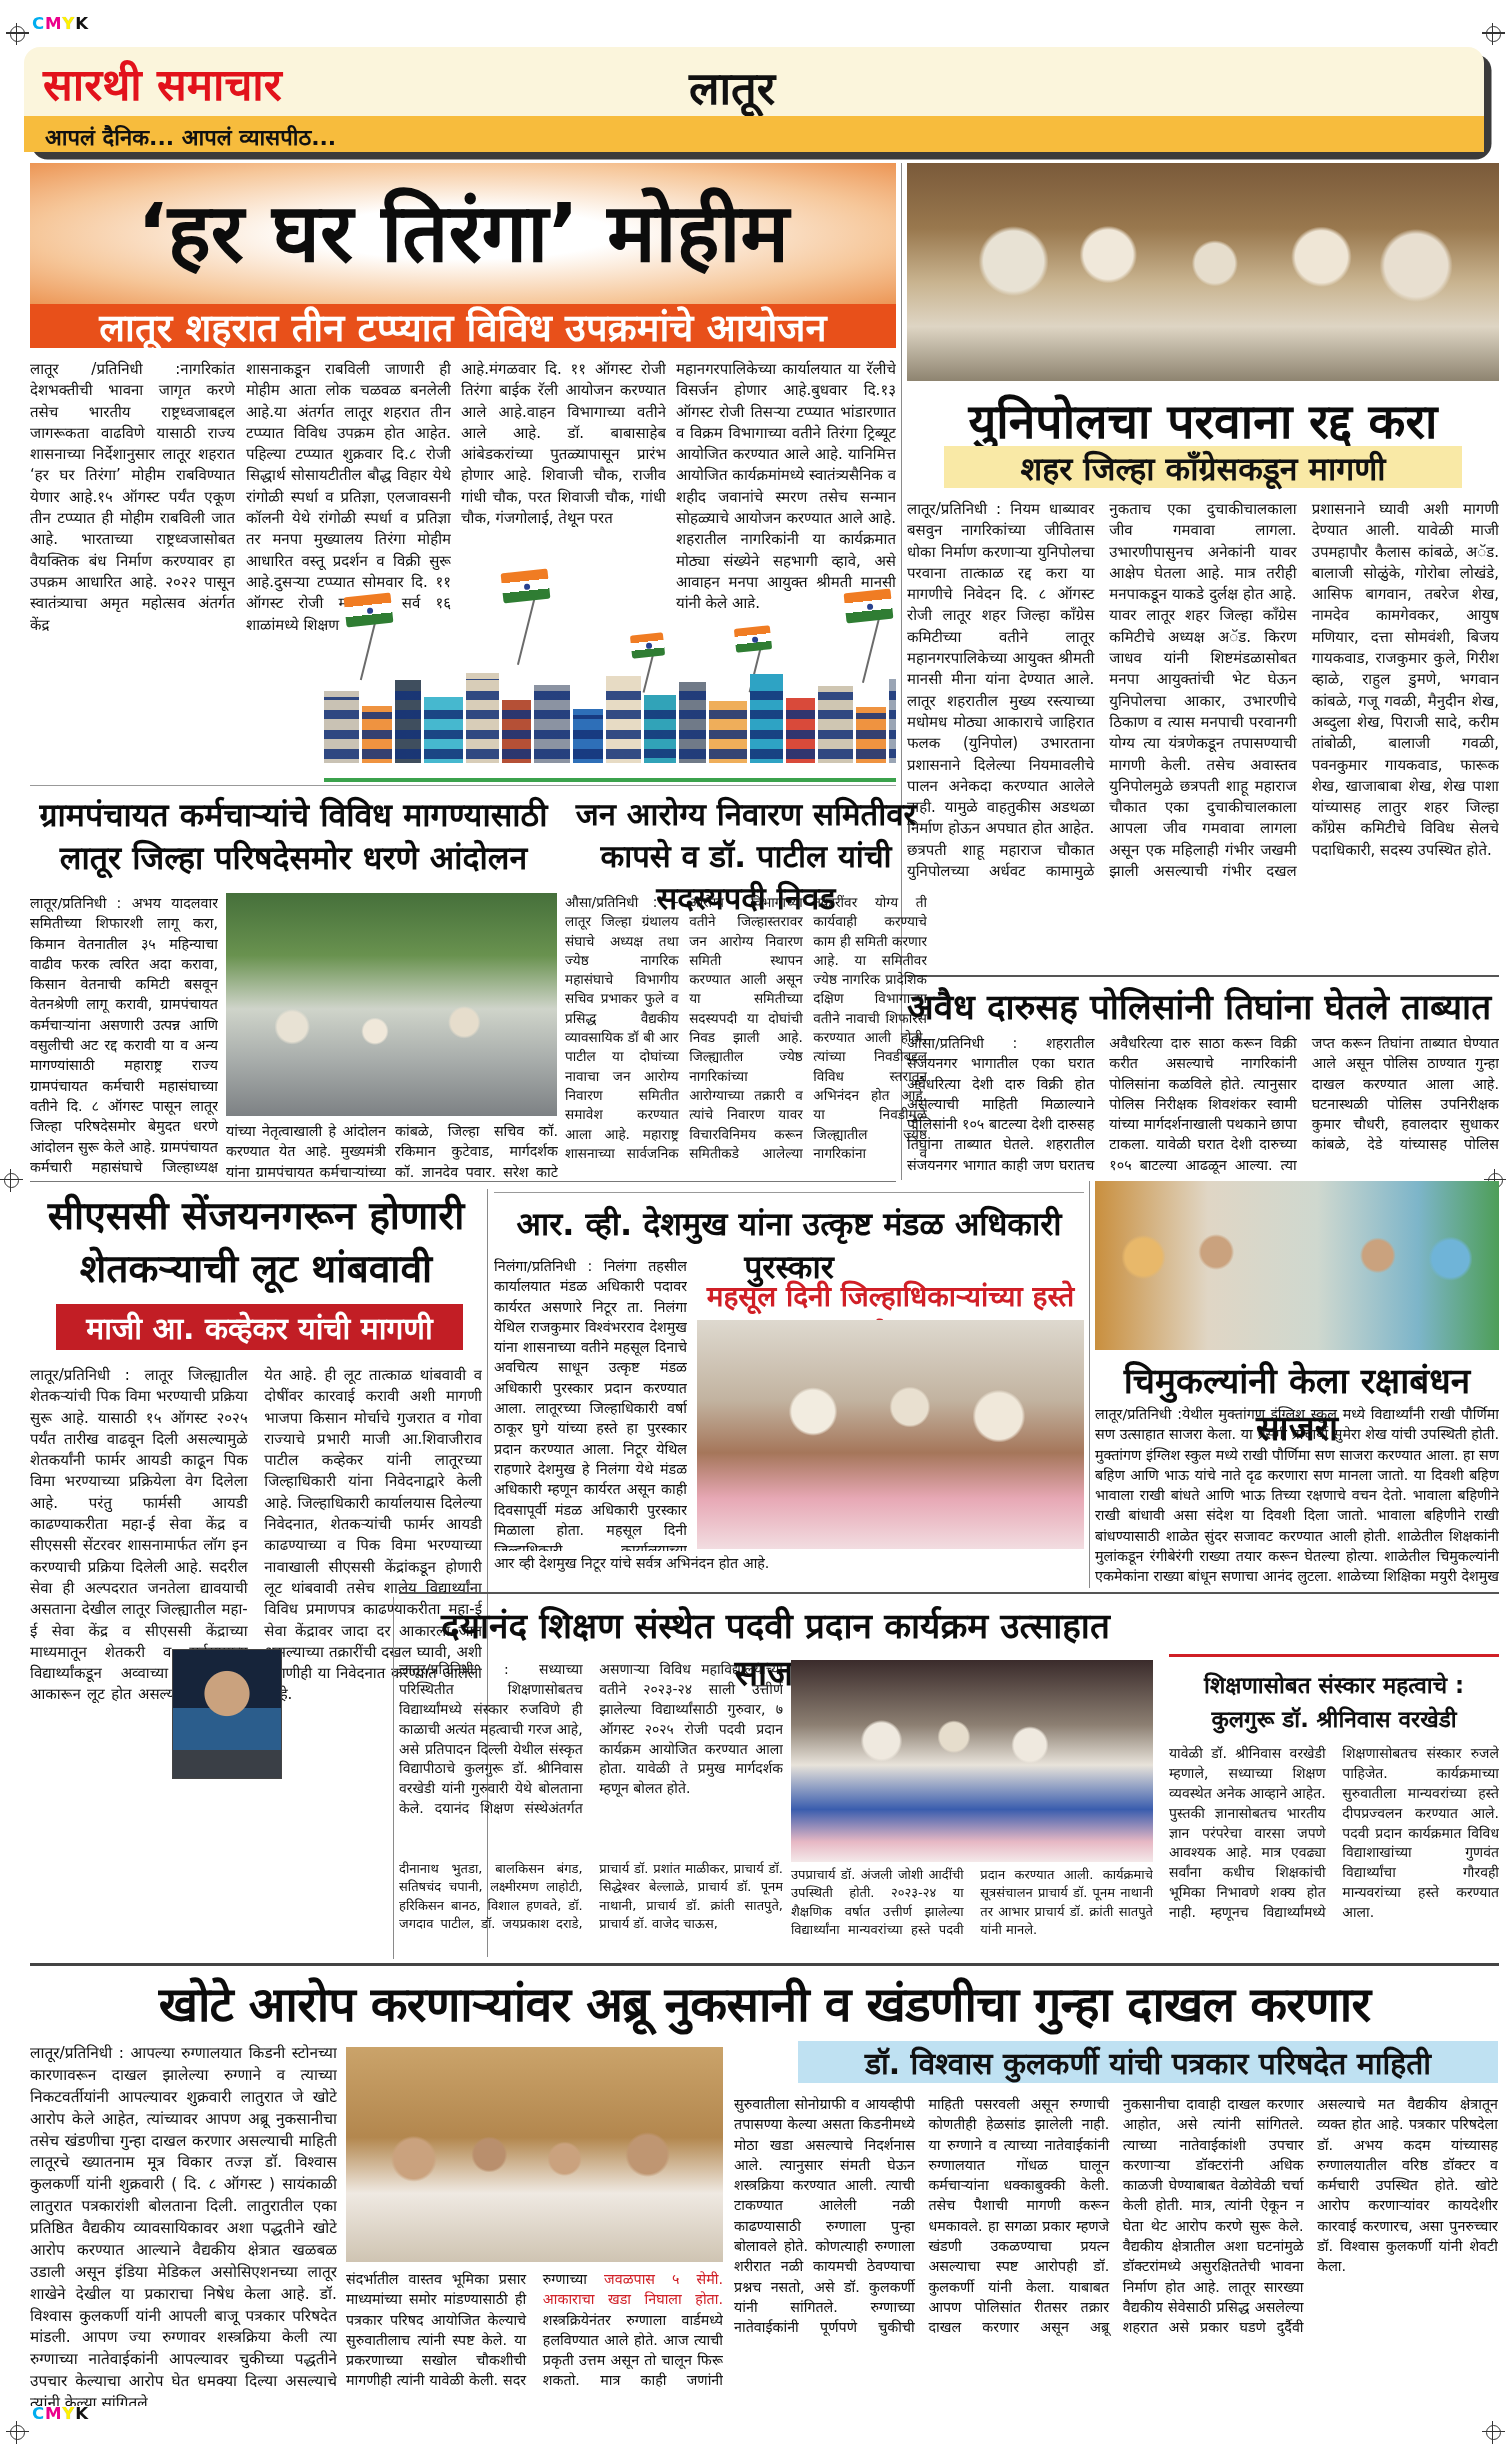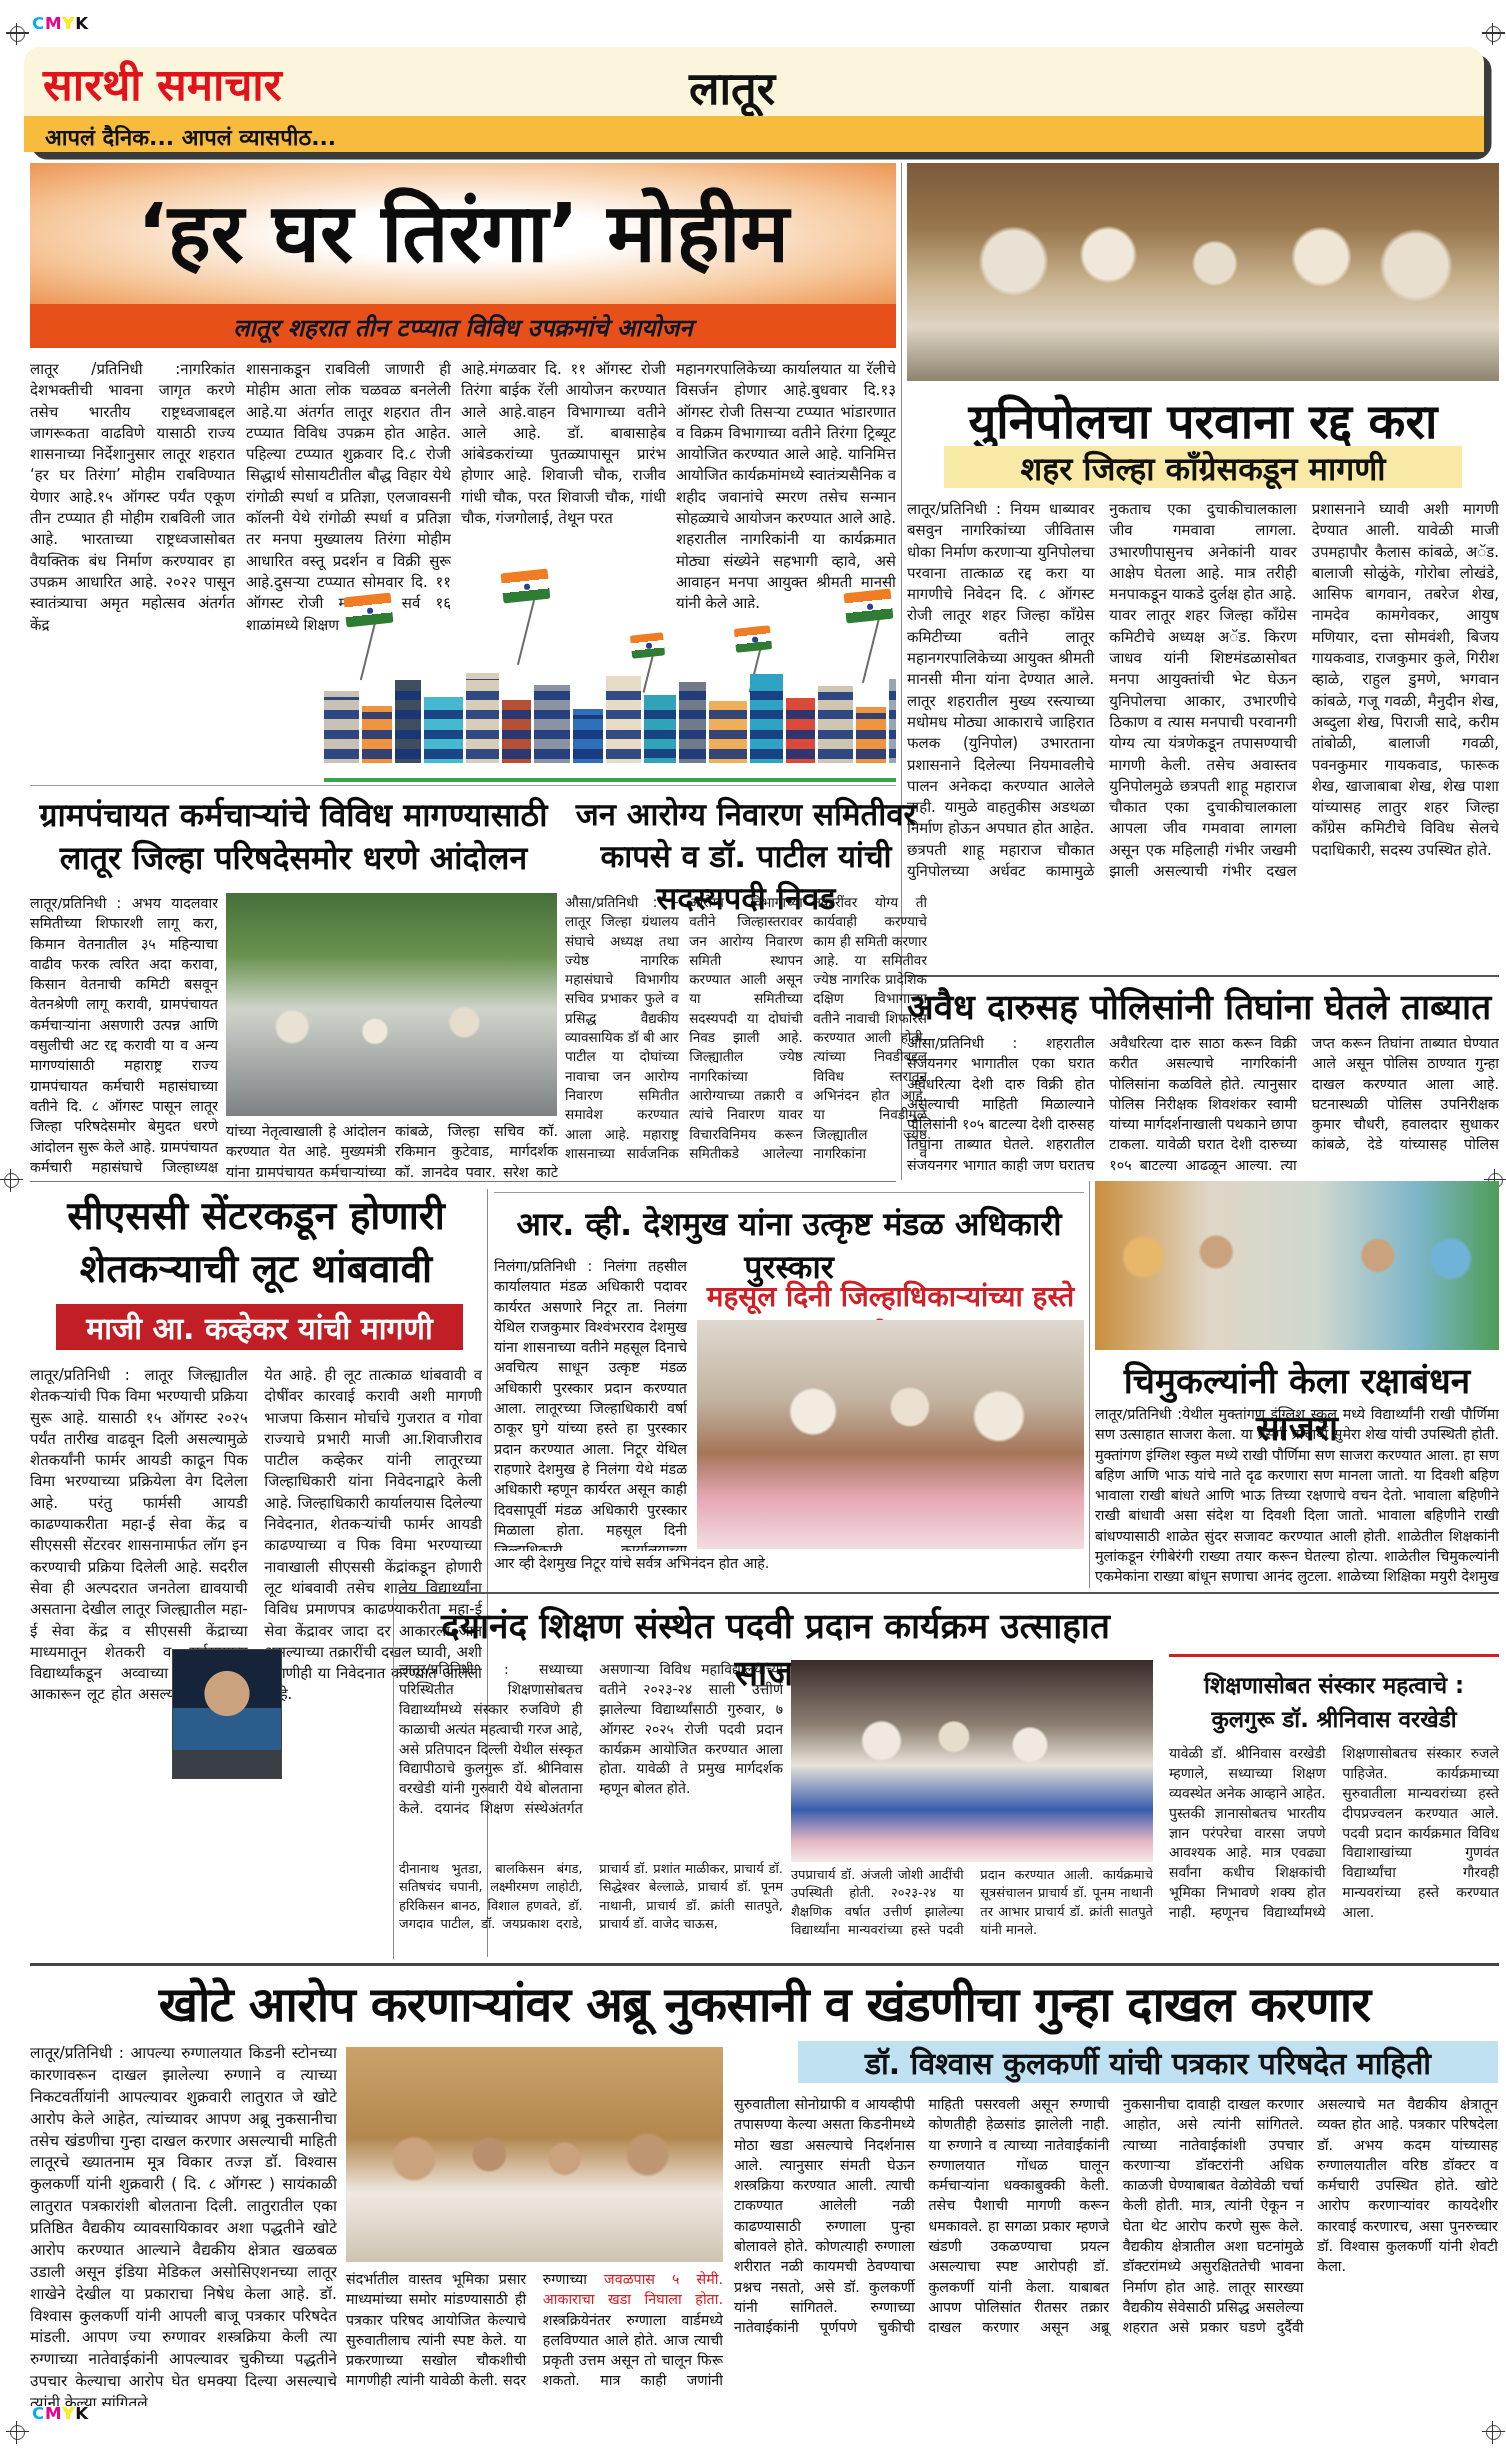--- a/index.html
+++ b/index.html
@@ -21,21 +21,21 @@
   .mark .v{position:absolute;left:9.8px;top:0;width:1.5px;height:22.6px;background:#333;}
   .cmyk{font-size:16.6px;font-weight:bold;letter-spacing:0.8px;}
   .cmyk .c1{color:#00ADEF;} .cmyk .c2{color:#EC008C;} .cmyk .c3{color:#FFF200;text-shadow:0 0 0.8px #999;} .cmyk .c4{color:#111;}
   
   .masthead{background:#FBF5DC;box-shadow:7.5px 7.5px 0 rgba(25,25,25,.85);border-radius:16px;}
   .brand{color:#E2121B;font-weight:bold;font-size:44px;}
   .yellowbar{background:#F7BC3D;}
   .sq{display:inline-block;width:8.3px;height:8.3px;border:1.5px solid #333;margin-right:6.8px;}
   
   .lead-head{background:radial-gradient(ellipse at center,#ffffff 25%,#f6c79a 70%,#ec9554 100%);display:flex;align-items:center;justify-content:center;}
-  .lead-sub{background:#E8501A;color:#0f172a;display:flex;align-items:center;justify-content:center;font-weight:bold;font-size:24px;font-style:italic;}
+  .lead-sub{background:#E8501A;color:#ffffff;display:flex;align-items:center;justify-content:center;font-weight:bold;font-size:38px;}
   .ysub{background:#F9E9A6;display:flex;align-items:center;justify-content:center;font-weight:bold;font-size:32px;}
   .redsub{background:#C21E25;color:#fff;display:flex;align-items:center;justify-content:center;font-weight:bold;font-size:29px;}
   .bluesub{background:#BFE1F2;display:flex;align-items:center;justify-content:center;font-weight:bold;font-size:30px;}
   .redtext{color:#D01F26;}
   .pullquote{border-top:3px solid #D01F26;padding-top:12px;font-size:22.6px;font-weight:bold;text-align:center;line-height:1.5;}
   
   .flag{position:absolute;width:47px;height:30px;background:linear-gradient(180deg,#F07C23 0 33%,#ffffff 33% 66%,#2F7D33 66% 100%);border-radius:2.3px;transform:rotate(-6deg);}
   .flag::after{content:"";position:absolute;left:46%;top:42%;width:6px;height:6px;border-radius:50%;background:#28418F;}
   .pole{position:absolute;width:2.3px;background:#6b6b6b;transform:rotate(14deg);}
   .bld{display:inline-block;vertical-align:bottom;margin-right:3px;background-image:repeating-linear-gradient(0deg,transparent 0 10.5px,rgba(20,50,120,.85) 10.5px 19.6px);background-size:10.5px 100%;background-repeat:repeat-x;background-position:4.5px 6px;}
@@ -135,21 +135,21 @@
   radial-gradient(circle at 45% 62%, #f0e8da 0 5%, transparent 6%),
   radial-gradient(circle at 72% 58%, #e6ddcc 0 5%, transparent 6%),
   linear-gradient(180deg,#46703b 0%,#69924f 28%,#cfd4ca 52%,#a8adab 75%,#7d8184 100%);"></div>
 <div class="abs body-text" style="left:226px;top:1121px;width:160px;height:56px;font-size:14.3px;">यांच्या नेतृत्वाखाली हे आंदोलन करण्यात येत आहे. मुख्यमंत्री यांना ग्रामपंचायत कर्मचाऱ्यांच्या मागण्यांचे निवेदन देण्यात आले असून मागण्या मान्य होईपर्यंत आंदोलन सुरूच राहणार असल्याचा इशारा देण्यात आला आहे. या आंदोलनात महाराष्ट्र राज्य ग्रामपंचायत कर्मचारी महासंघाचे जिल्हाध्यक्ष कॉ. हणमंत</div>
 <div class="abs body-text" style="left:395px;top:1121px;width:163px;height:56px;font-size:14.3px;">कांबळे, जिल्हा सचिव कॉ. रकिमान कुटेवाड, मार्गदर्शक कॉ. ज्ञानदेव पवार, सुरेश काटे रेणापूर, भागवत सूर्यवंशी निलंगा, औराद शहाजानी, दिलीप पांचाळ जळकोट, बळीराम गिरी औसा आदिसह विविध तालुक्यातील ग्रामपंचायत कर्मचारी मोठ्या संख्येने उपस्थित आहेत.</div>
 
 <div class="abs hl" style="left:566px;top:794px;width:360px;font-size:31px;line-height:1.35;">जन आरोग्य निवारण समितीवर कापसे व डॉ. पाटील यांची सदस्यपदी निवड</div>
 <div class="abs body-text cols3" style="left:565px;top:893px;width:362px;height:283px;font-size:13.6px;column-gap:10.5px;">औसा/प्रतिनिधी : – लातूर जिल्हा ग्रंथालय संघाचे अध्यक्ष तथा ज्येष्ठ नागरिक महासंघाचे विभागीय सचिव प्रभाकर फुले व प्रसिद्ध वैद्यकीय व्यावसायिक डॉ बी आर पाटील या दोघांच्या नावाचा जन आरोग्य निवारण समितीत समावेश करण्यात आला आहे. महाराष्ट्र शासनाच्या सार्वजनिक आरोग्य विभागाच्या वतीने जिल्हास्तरावर जन आरोग्य निवारण समिती स्थापन करण्यात आली असून या समितीच्या सदस्यपदी या दोघांची निवड झाली आहे. जिल्ह्यातील ज्येष्ठ नागरिकांच्या आरोग्याच्या तक्रारी व त्यांचे निवारण यावर विचारविनिमय करून समितीकडे आलेल्या तक्रारींवर योग्य ती कार्यवाही करण्याचे काम ही समिती करणार आहे. या समितीवर ज्येष्ठ नागरिक प्रादेशिक दक्षिण विभागाच्या वतीने नावाची शिफारस करण्यात आली होती. त्यांच्या निवडीबद्दल विविध स्तरातून अभिनंदन होत आहे. या निवडीमुळे जिल्ह्यातील ज्येष्ठ नागरिकांना व सर्वसामान्य रुग्णांना निश्चितच लाभ होणार असल्याचे मत व्यक्त होत आहे.</div>
 
 <div class="abs rule-h" style="left:30px;top:1181px;width:866px;height:0.8px;background:#777;"></div>
-<div class="abs hl" style="left:30px;top:1190px;width:452px;font-size:39px;line-height:1.35;">सीएससी सेंटरकडून होणारी शेतकऱ्याची लूट थांबवावी</div>
+<div class="abs hl" style="left:30px;top:1190px;width:452px;font-size:39px;line-height:1.35;">सीएससी सेंजयनगरून होणारी शेतकऱ्याची लूट थांबवावी</div>
 <div class="abs redsub" style="left:56px;top:1304px;width:407px;height:46px;font-size:30px;">माजी आ. कव्हेकर यांची मागणी</div>
 <div class="abs body-text cols2" style="left:30px;top:1365px;width:452px;height:593px;">लातूर/प्रतिनिधी : लातूर जिल्ह्यातील शेतकऱ्यांची पिक विमा भरण्याची प्रक्रिया सुरू आहे. यासाठी १५ ऑगस्ट २०२५ पर्यंत तारीख वाढवून दिली असल्यामुळे शेतकर्यांनी फार्मर आयडी काढून पिक विमा भरण्याच्या प्रक्रियेला वेग दिलेला आहे. परंतु फार्मसी आयडी काढण्याकरीता महा-ई सेवा केंद्र व सीएससी सेंटरवर शासनामार्फत लॉग इन करण्याची प्रक्रिया दिलेली आहे. सदरील सेवा ही अल्पदरात जनतेला द्यावयाची असताना देखील लातूर जिल्ह्यातील महा-ई सेवा केंद्र व सीएससी केंद्राच्या माध्यमातून शेतकरी व सर्वसामान्य विद्यार्थ्यांकडून अव्वाच्या सव्वा दर आकारून लूट होत असल्याचे निदर्शनास येत आहे. ही लूट तात्काळ थांबवावी व दोषींवर कारवाई करावी अशी मागणी भाजपा किसान मोर्चाचे गुजरात व गोवा राज्याचे प्रभारी माजी आ.शिवाजीराव पाटील कव्हेकर यांनी लातूरच्या जिल्हाधिकारी यांना निवेदनाद्वारे केली आहे. जिल्हाधिकारी कार्यालयास दिलेल्या निवेदनात, शेतकऱ्यांची फार्मर आयडी काढण्याच्या व पिक विमा भरण्याच्या नावाखाली सीएससी केंद्रांकडून होणारी लूट थांबवावी तसेच शालेय विद्यार्थ्यांना विविध प्रमाणपत्र काढण्याकरीता महा-ई सेवा केंद्रावर जादा दर आकारला जात असल्याच्या तक्रारींची दखल घ्यावी, अशी मागणीही या निवेदनात करण्यात आलेली आहे.</div>
 <div class="abs photo" style="left:172px;top:1649px;width:110px;height:130px;border:1.5px solid #444;background:
   radial-gradient(circle at 50% 34%, #caa27e 0 22%, transparent 23%),
   linear-gradient(180deg,#16243a 0 45%,#2b5d8c 45% 78%,#3a3f46 78% 100%);"></div>
 
 <div class="abs rule-v" style="left:487px;top:1189px;height:768px;"></div>
 <div class="abs rule-h" style="left:494px;top:1192px;width:590px;height:0.8px;background:#999;"></div>
 <div class="abs hl" style="left:494px;top:1201px;width:590px;font-size:32px;">आर. व्ही. देशमुख यांना उत्कृष्ट मंडळ अधिकारी पुरस्कार</div>
 <div class="abs body-text" style="left:494px;top:1256px;width:193px;height:295px;font-size:14.3px;">निलंगा/प्रतिनिधी : निलंगा तहसील कार्यालयात मंडळ अधिकारी पदावर कार्यरत असणारे निटूर ता. निलंगा येथिल राजकुमार विश्वंभरराव देशमुख यांना शासनाच्या वतीने महसूल दिनाचे अवचित्य साधून उत्कृष्ट मंडळ अधिकारी पुरस्कार प्रदान करण्यात आला. लातूरच्या जिल्हाधिकारी वर्षा ठाकूर घुगे यांच्या हस्ते हा पुरस्कार प्रदान करण्यात आला. निटूर येथिल राहणारे देशमुख हे निलंगा येथे मंडळ अधिकारी म्हणून कार्यरत असून काही दिवसापूर्वी मंडळ अधिकारी पुरस्कार मिळाला होता. महसूल दिनी जिल्हाधिकारी कार्यालयाच्या सभागृहात झालेल्या कार्यक्रमात तहसिलदार व अन्य अधिकारी उपस्थित होते.</div>

